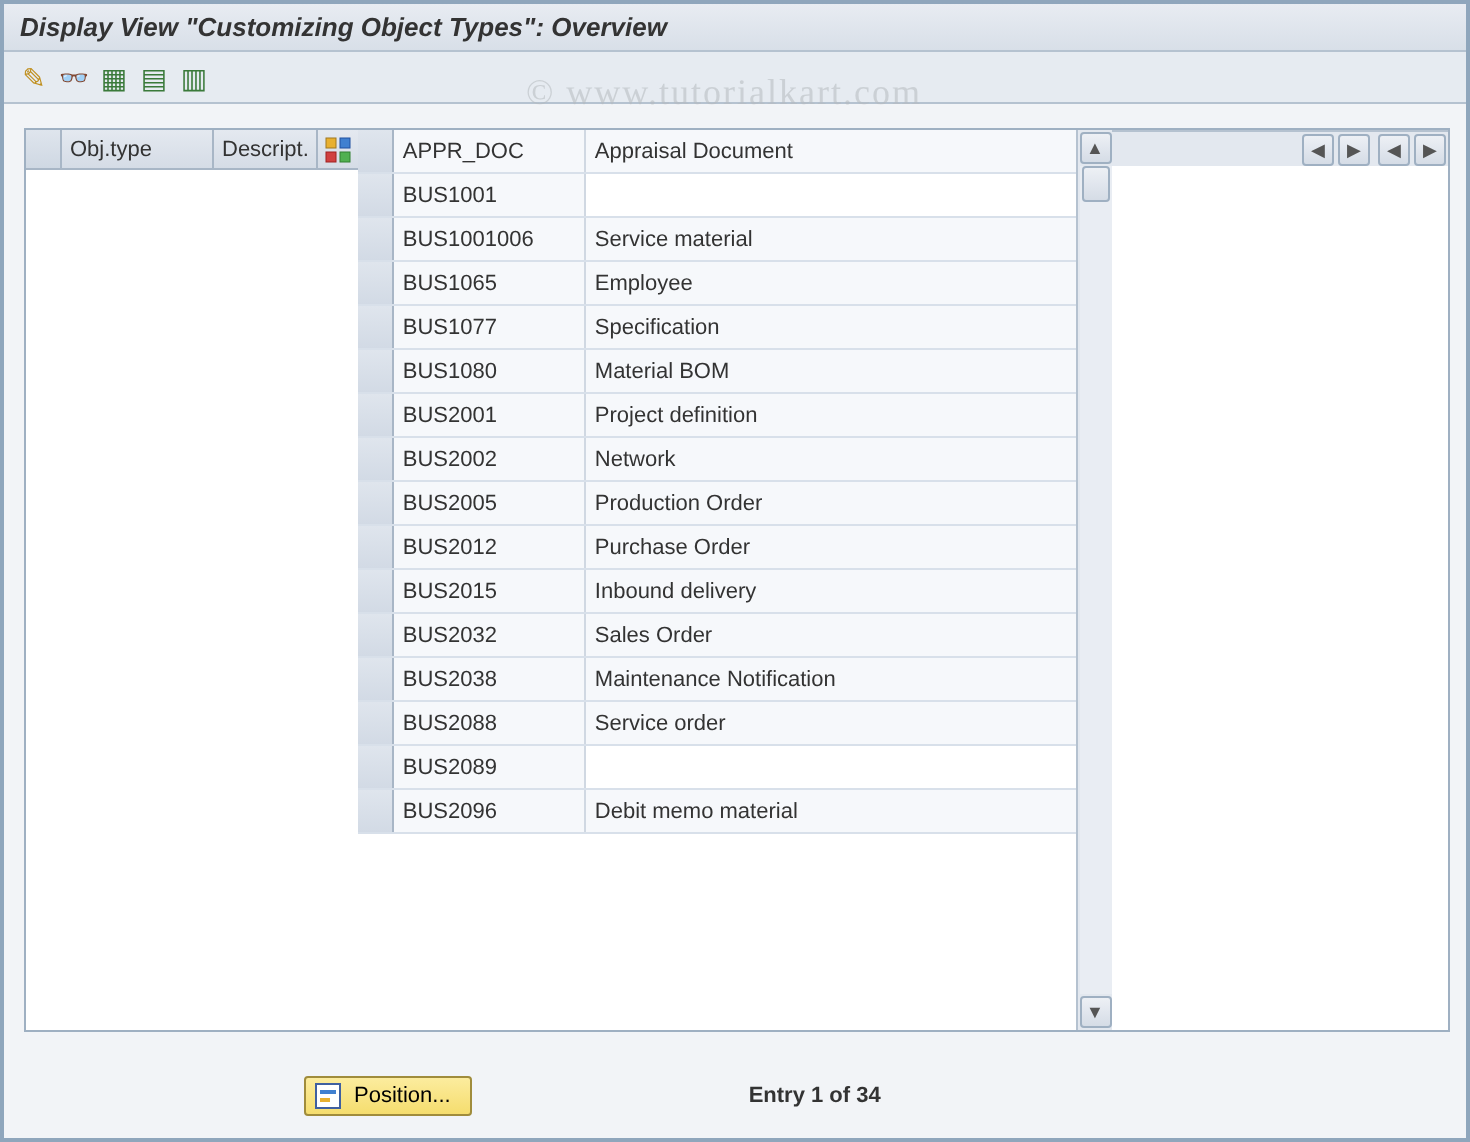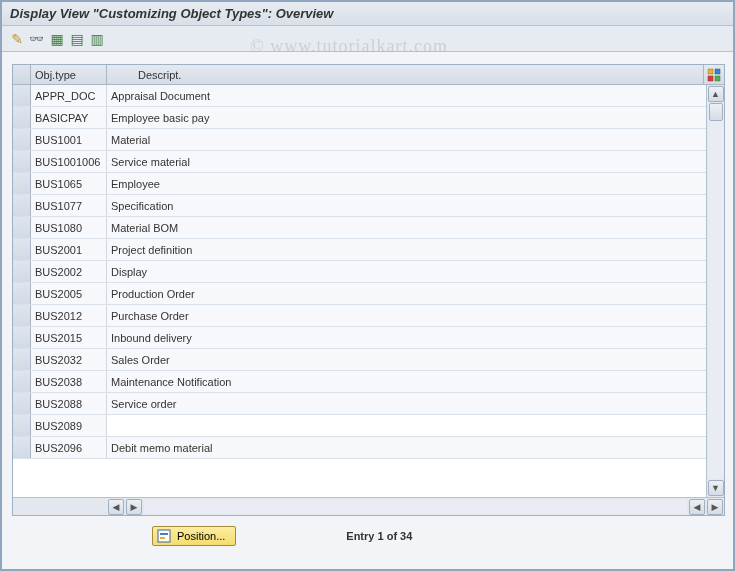--- a/index.html
+++ b/index.html
@@ -50,40 +50,40 @@
     }
     .content {
       padding: 12px 10px 8px 10px;
     }
     .table-container {
       border: 1px solid #9fb0c2;
       background: #fff;
       width: 713px;
       height: 452px;
       display: flex;
-      flex-direction: column;
+      flex-direction: row;
       position: relative;
     }
     .table-header {
       display: flex;
       background: linear-gradient(#e4e9f0, #d5dce6);
       border-bottom: 1px solid #a8b6c6;
       height: 20px;
     }
     .th {
       border-right: 1px solid #a8b6c6;
       padding: 2px 4px;
       font-size: 11px;
       color: #333;
       display: flex;
       align-items: center;
     }
     .th-sel { width: 18px; background: linear-gradient(#dfe5ed, #cfd8e3); }
     .th-type { width: 76px; }
-    .th-desc { flex: 1; margin-left: 27px; }
+    .th-desc { flex: 1; }
     .th-config {
       width: 20px;
       display: flex;
       align-items: center;
       justify-content: center;
       cursor: pointer;
     }
     .table-body {
       flex: 1;
       overflow: hidden;
@@ -98,21 +98,21 @@
       height: 22px;
       border-bottom: 1px solid #d8e0ea;
     }
     .cell-sel {
       width: 18px;
       background: linear-gradient(#dfe5ed, #d2dae5);
       border-right: 1px solid #a8b6c6;
       cursor: pointer;
     }
     .cell-type {
-      width: 76px;
+      width: 96px;
       border-right: 1px solid #d0d8e2;
       padding: 2px 4px;
       font-size: 11px;
       color: #333;
       display: flex;
       align-items: center;
       background: #f6f8fb;
       white-space: nowrap;
       overflow: hidden;
     }
@@ -180,22 +180,23 @@
     }
     .hscroll-track {
       flex: 1;
       height: 14px;
       background: #e9edf3;
       margin: 0 1px;
     }
     .footer {
       display: flex;
       align-items: center;
-      margin-top: 10px;
+      margin-top: 22px;
       padding-left: 140px;
+      gap: 28px;
     }
     .position-btn {
       background: linear-gradient(#fcec9e, #f5dd6e);
       border: 1px solid #a08c3c;
       height: 20px;
       padding: 0 10px 0 4px;
       display: flex;
       align-items: center;
       gap: 6px;
       font-size: 11px;
@@ -211,21 +212,21 @@
     }
     .entry-text {
       margin-left: 110px;
       font-size: 11px;
       color: #333;
       font-weight: bold;
     }
     .watermark {
       position: absolute;
       top: 36px;
-      left: 250px;
+      left: 263px;
       font-size: 18px;
       color: rgba(180, 185, 190, 0.55);
       letter-spacing: 1px;
       font-family: Georgia, serif;
       pointer-events: none;
     }
     .config-icon-svg {
       width: 14px;
       height: 14px;
     }
@@ -264,27 +265,21 @@
 
       <div class="table-body">
         <div class="rows-area" id="rows-area">
             <div class="row">
               <div class="cell-sel"></div>
               <div class="cell-type">APPR_DOC</div>
               <div class="cell-desc">Appraisal Document</div>
             </div>
             <div class="row">
               <div class="cell-sel"></div>
-              <div class="cell-type">BASICPAY</div>
-              <div class="cell-desc">Employee basic pay</div>
-            </div>
-            <div class="row">
-              <div class="cell-sel"></div>
               <div class="cell-type">BUS1001</div>
-              <div class="cell-desc">Material</div>
             </div>
             <div class="row">
               <div class="cell-sel"></div>
               <div class="cell-type">BUS1001006</div>
               <div class="cell-desc">Service material</div>
             </div>
             <div class="row">
               <div class="cell-sel"></div>
               <div class="cell-type">BUS1065</div>
               <div class="cell-desc">Employee</div>
@@ -300,21 +295,21 @@
               <div class="cell-desc">Material BOM</div>
             </div>
             <div class="row">
               <div class="cell-sel"></div>
               <div class="cell-type">BUS2001</div>
               <div class="cell-desc">Project definition</div>
             </div>
             <div class="row">
               <div class="cell-sel"></div>
               <div class="cell-type">BUS2002</div>
-              <div class="cell-desc">Display</div>
+              <div class="cell-desc">Network</div>
             </div>
             <div class="row">
               <div class="cell-sel"></div>
               <div class="cell-type">BUS2005</div>
               <div class="cell-desc">Production Order</div>
             </div>
             <div class="row">
               <div class="cell-sel"></div>
               <div class="cell-type">BUS2012</div>
               <div class="cell-desc">Purchase Order</div>

